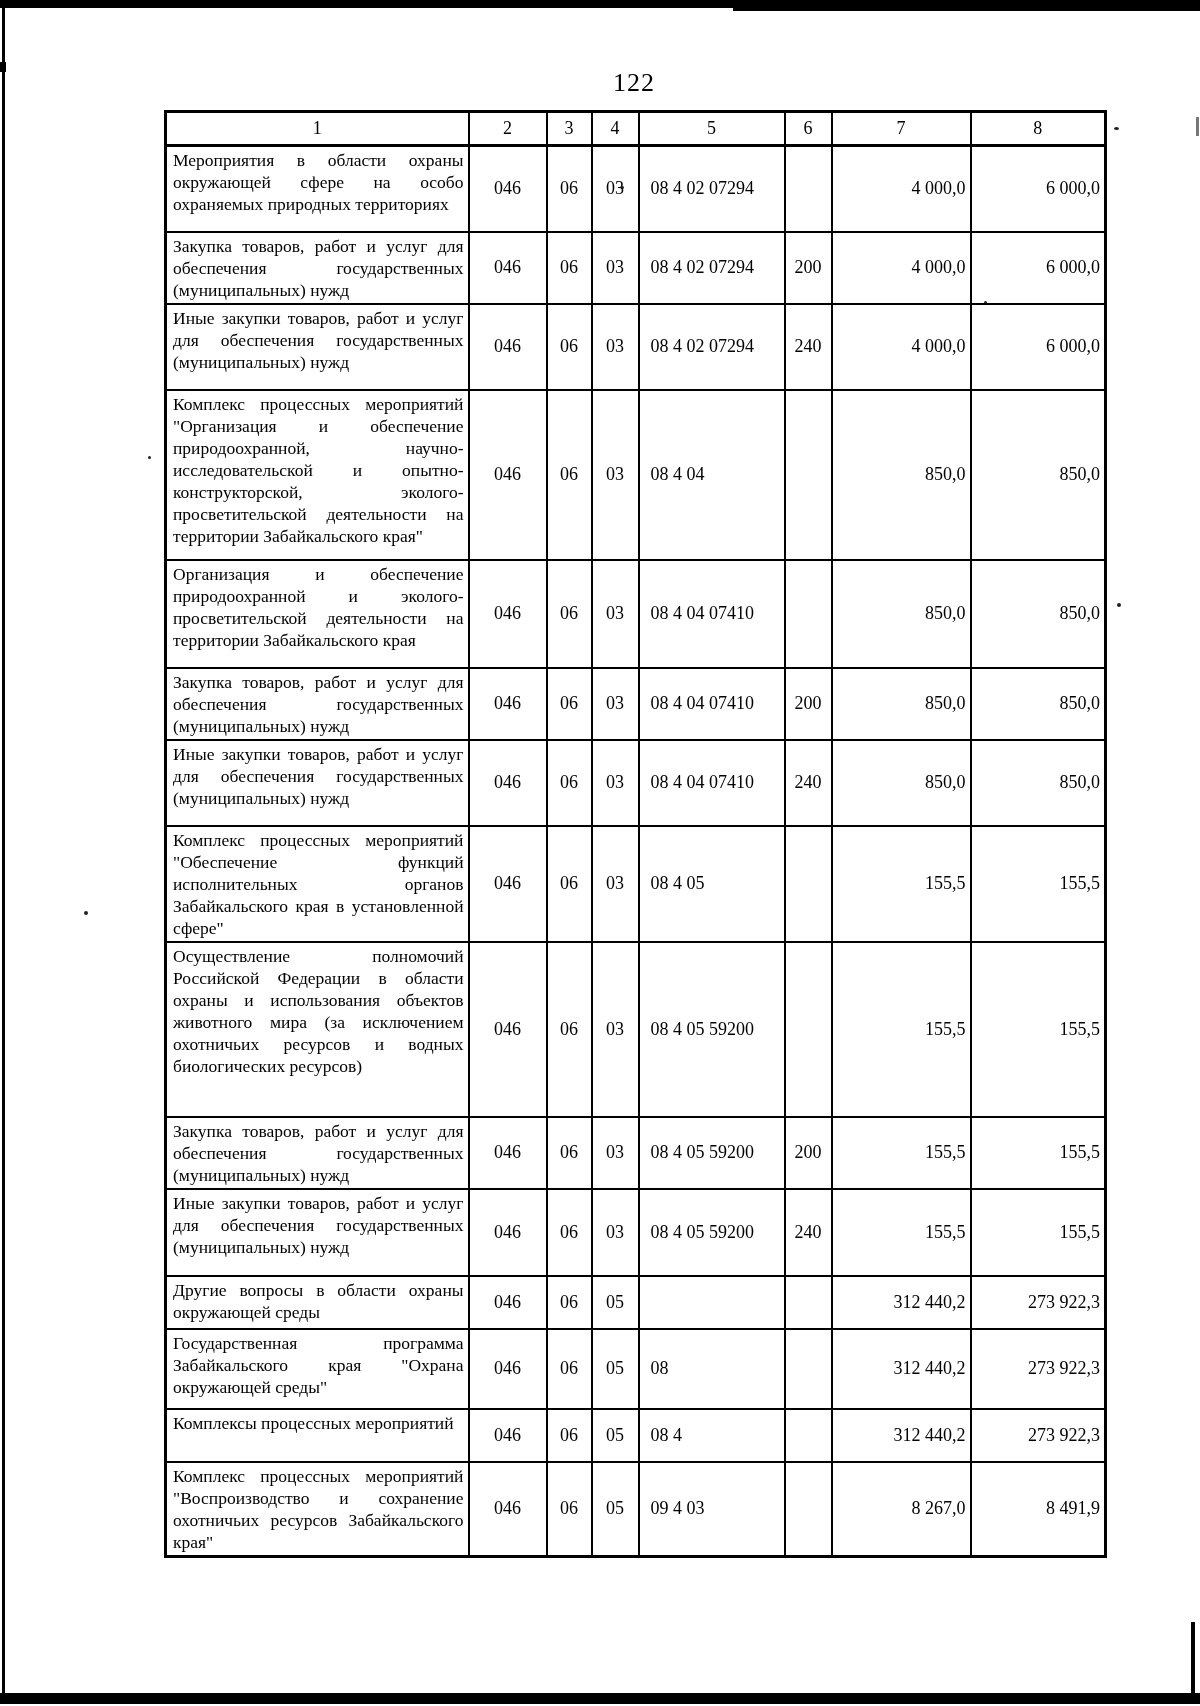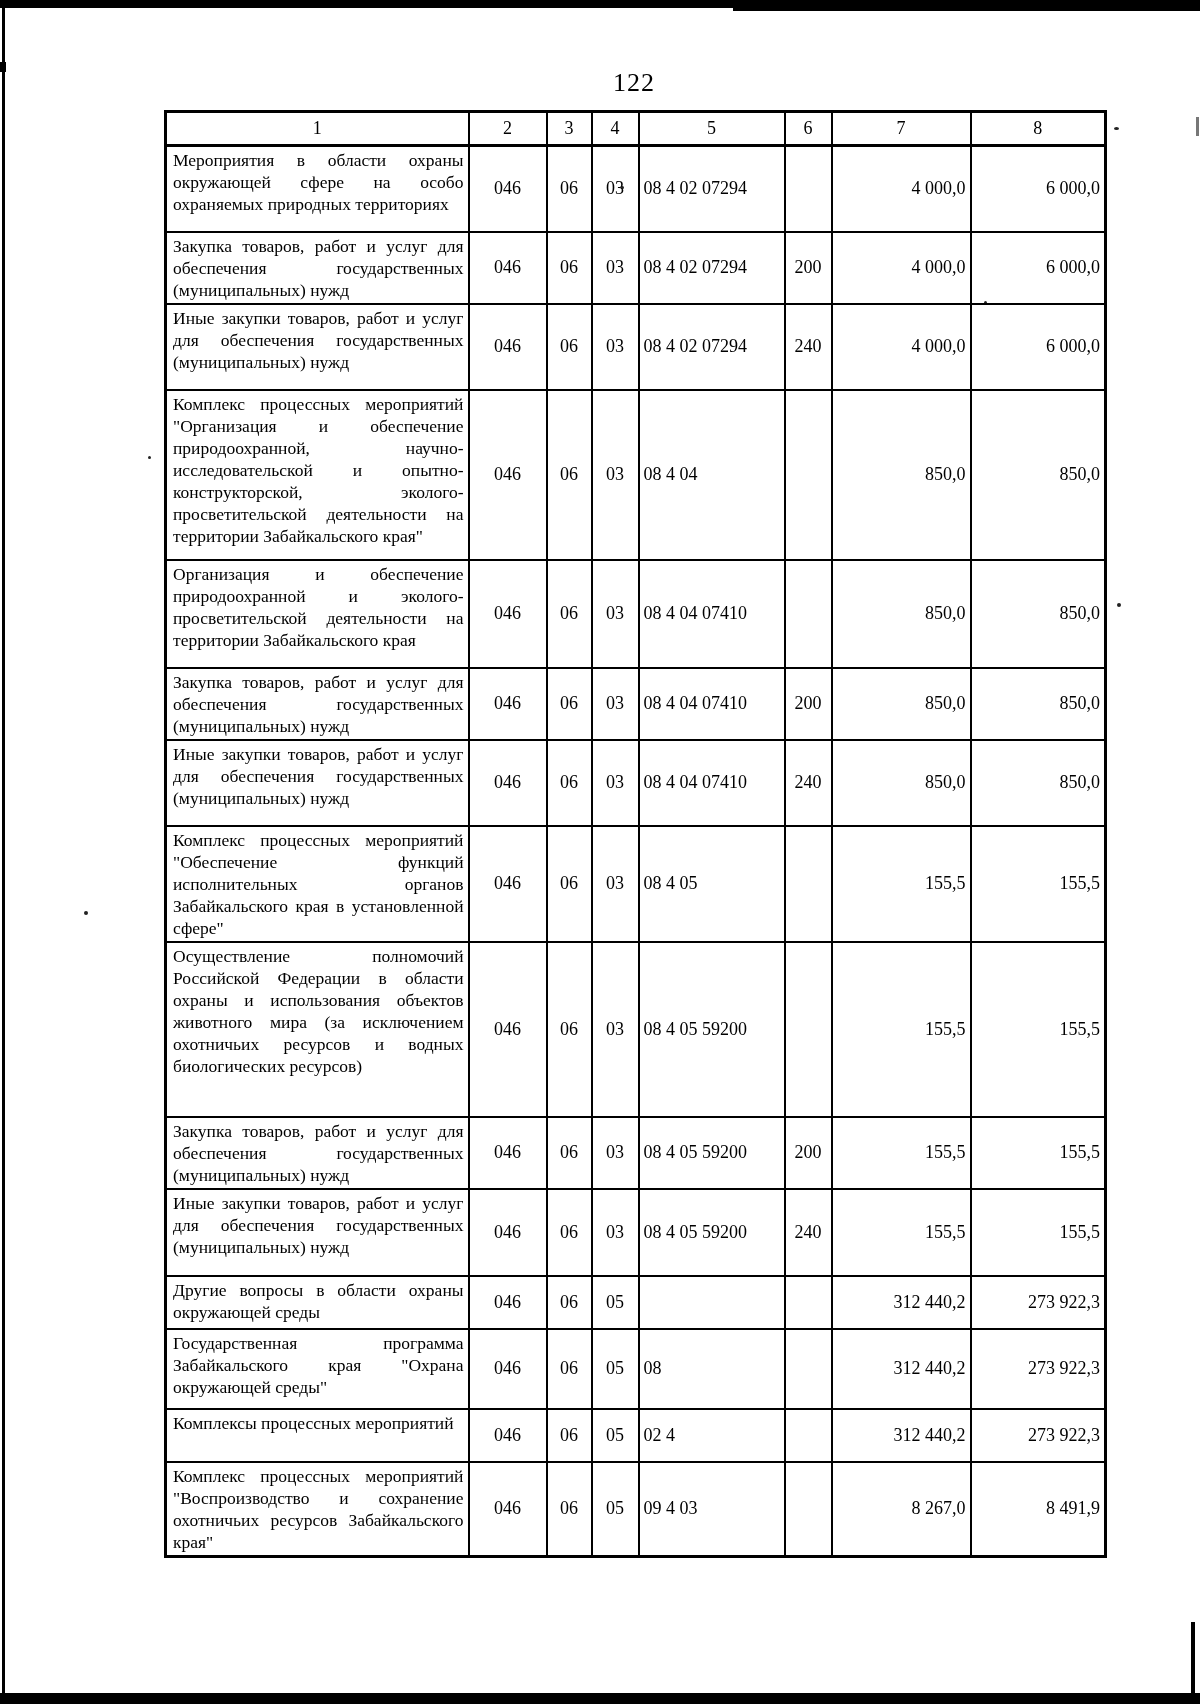--- a/index.html
+++ b/index.html
@@ -67,21 +67,21 @@
     border-bottom: 3px solid #000;
   }
   td.c0 {
     vertical-align: top;
     text-align: justify;
     font-size: 17.5px;
     line-height: 22px;
     padding: 2px 4px 2px 6px;
   }
   td.c1, td.c2, td.c3, td.c5 { text-align: center; vertical-align: middle; }
-  td.c4 { text-align: left;  vertical-align: middle; padding-left: 4px; }
+  td.c4 { text-align: left;  vertical-align: middle; padding-left: 11px; }
   td.c6, td.c7 { text-align: right; vertical-align: middle; padding-right: 4px; }
 
   
   tbody tr:nth-child(1)  { height: 86px;  }
   tbody tr:nth-child(2)  { height: 65px;  }
   tbody tr:nth-child(3)  { height: 86px;  }
   tbody tr:nth-child(4)  { height: 170px; }
   tbody tr:nth-child(5)  { height: 108px; }
   tbody tr:nth-child(6)  { height: 64px;  }
   tbody tr:nth-child(7)  { height: 86px;  }
@@ -279,21 +279,21 @@
     <td class="c5"></td>
     <td class="c6">312 440,2</td>
     <td class="c7">273 922,3</td>
   </tr>
 
   <tr>
     <td class="c0">Комплексы процессных мероприятий</td>
     <td class="c1">046</td>
     <td class="c2">06</td>
     <td class="c3">05</td>
-    <td class="c4">02 4</td>
+    <td class="c4">08 4</td>
     <td class="c5"></td>
     <td class="c6">312 440,2</td>
     <td class="c7">273 922,3</td>
   </tr>
 
   <tr>
     <td class="c0">Комплекс процессных мероприятий "Воспроизводство и сохранение охотничьих ресурсов Забайкальского края"</td>
     <td class="c1">046</td>
     <td class="c2">06</td>
     <td class="c3">05</td>

